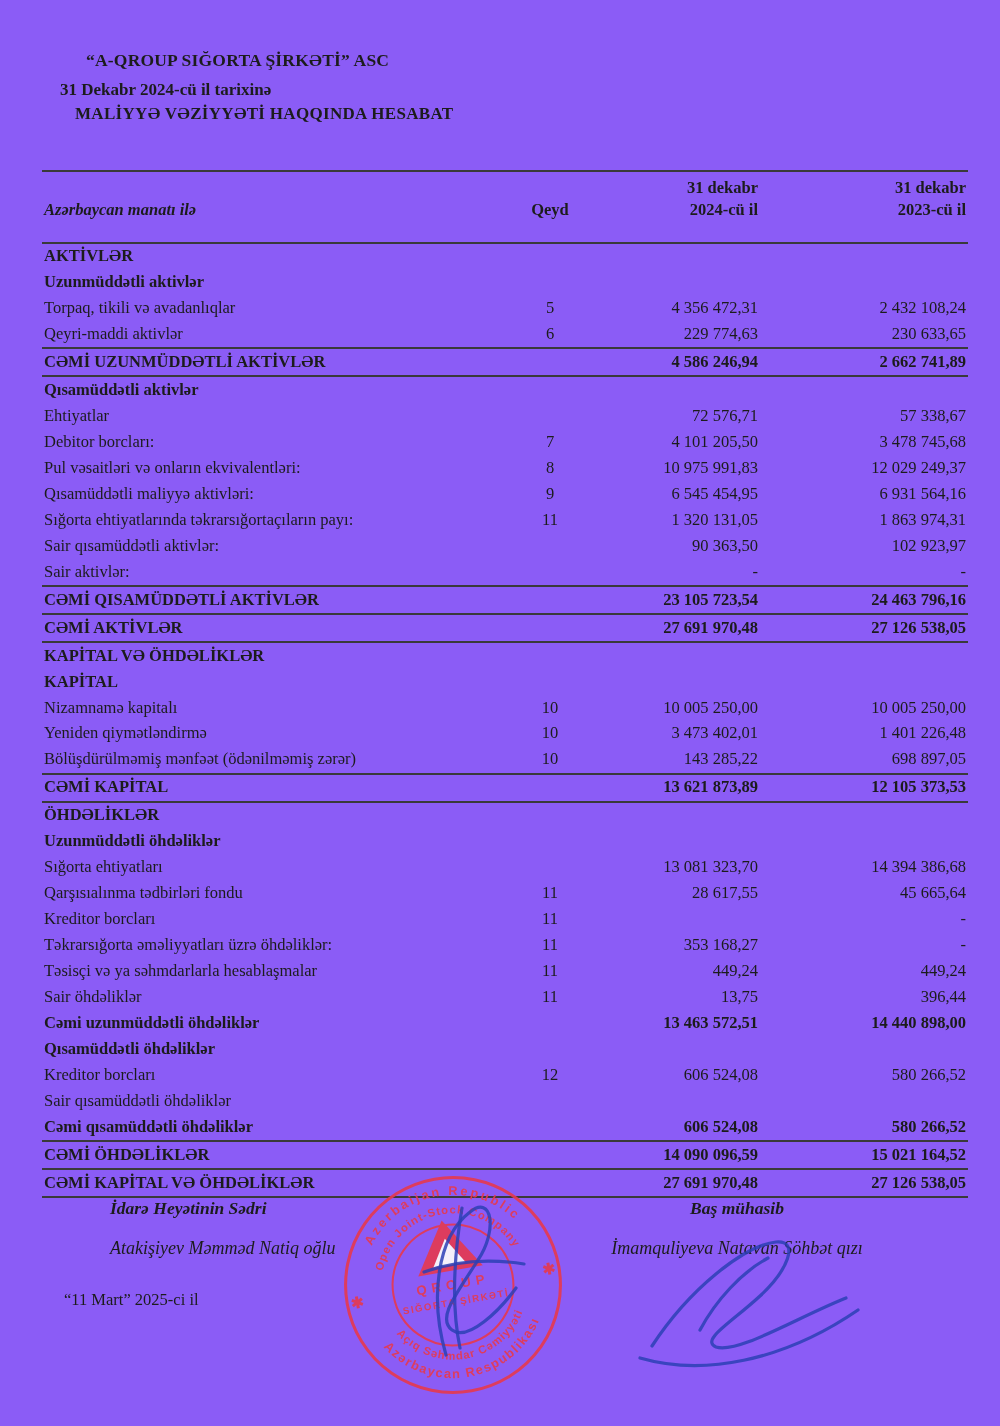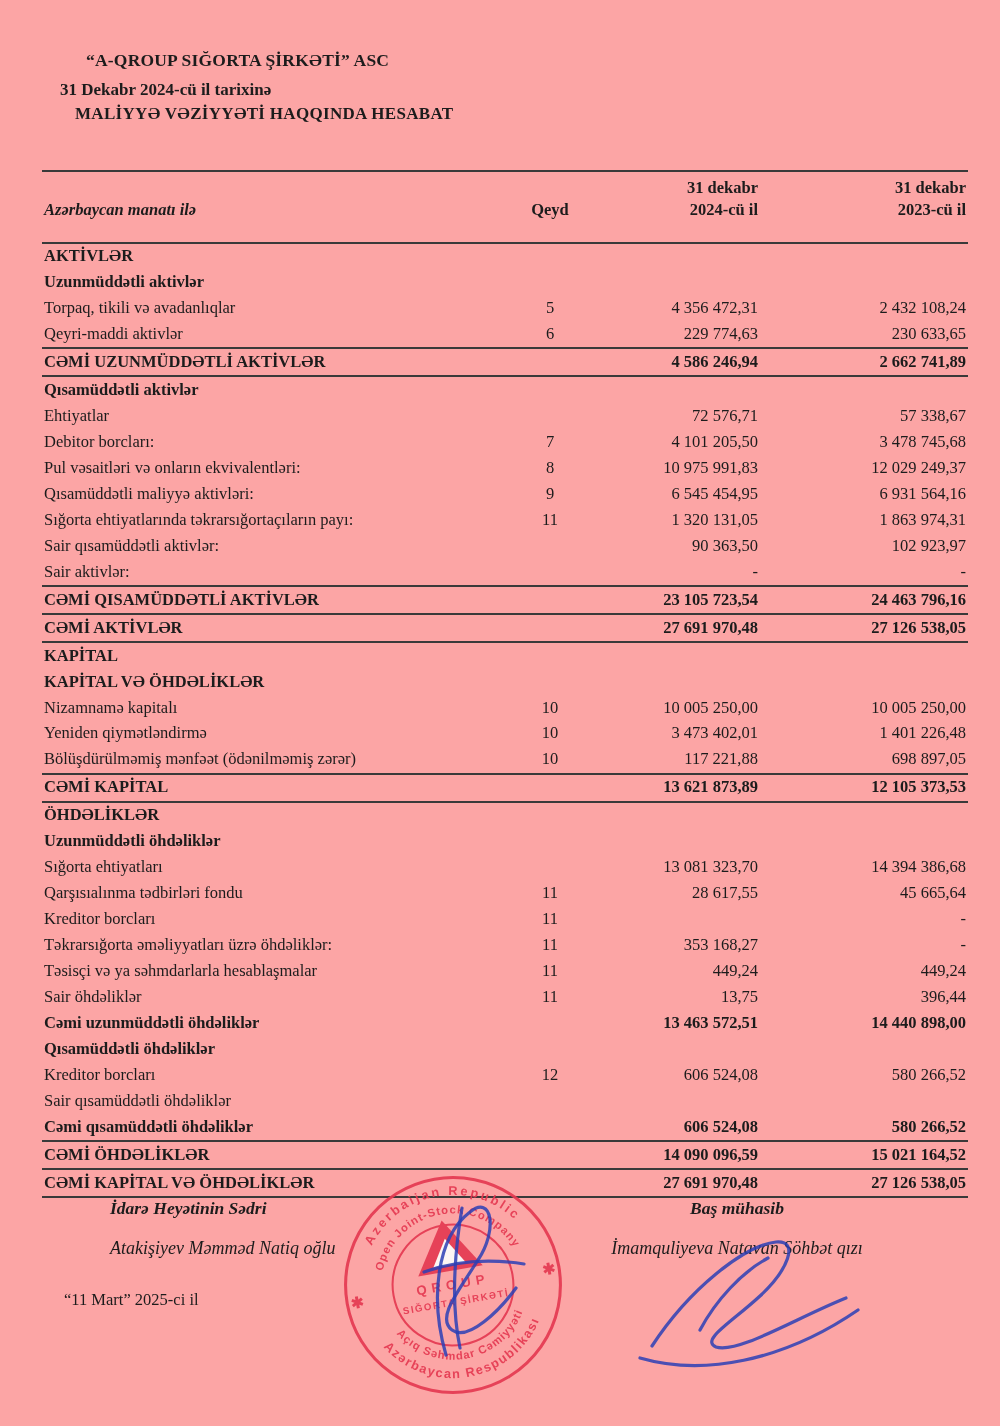--- a/index.html
+++ b/index.html
@@ -1,20 +1,20 @@
 <!DOCTYPE html>
 <html style="--stamp-red: #e53a52; --sig-blue: #2b3fb5;"><head>
 <meta charset="utf-8">
 <style>
   * { margin:0; padding:0; box-sizing:border-box; }
   html,body { background:#d9d9d9; }
   body { font-family:"Liberation Serif", serif; }
   .page {
     width:1000px; height:1426px; margin:0 auto; position:relative;
-    background:#fca5a5; color:#1c1c1c; overflow:hidden;
+    background:#8b5cf6; color:#1c1c1c; overflow:hidden;
   }
 
   
   .header { padding-top:50px; padding-left:60px; }
   .company { font-weight:bold; font-size:17.5px; margin-left:26px; letter-spacing:.2px; }
   .date-line { font-weight:bold; font-size:17px; margin-top:9px; }
   .report-title { font-weight:bold; font-size:17px; margin-left:15px; margin-top:4px; letter-spacing:.3px; }
 
   
   .fin-table {
@@ -177,47 +177,47 @@
           <td class="td-val">23 105 723,54</td>
           <td class="td-val">24 463 796,16</td>
         </tr>
         <tr class="row-total">
           <td class="td-label">CƏMİ AKTİVLƏR</td>
           <td class="td-note"></td>
           <td class="td-val">27 691 970,48</td>
           <td class="td-val">27 126 538,05</td>
         </tr>
         <tr class="row-section">
+          <td class="td-label">KAPİTAL VƏ ÖHDƏLİKLƏR</td>
+          <td class="td-note"></td>
+          <td class="td-val"></td>
+          <td class="td-val"></td>
+        </tr>
+        <tr class="row-section">
           <td class="td-label">KAPİTAL</td>
-          <td class="td-note"></td>
-          <td class="td-val"></td>
-          <td class="td-val"></td>
-        </tr>
-        <tr class="row-section">
-          <td class="td-label">KAPİTAL VƏ ÖHDƏLİKLƏR</td>
           <td class="td-note"></td>
           <td class="td-val"></td>
           <td class="td-val"></td>
         </tr>
         <tr class="row-item">
           <td class="td-label">Nizamnamə kapitalı</td>
           <td class="td-note">10</td>
           <td class="td-val">10 005 250,00</td>
           <td class="td-val">10 005 250,00</td>
         </tr>
         <tr class="row-item">
           <td class="td-label">Yeniden qiymətləndirmə</td>
           <td class="td-note">10</td>
           <td class="td-val">3 473 402,01</td>
           <td class="td-val">1 401 226,48</td>
         </tr>
         <tr class="row-item">
           <td class="td-label">Bölüşdürülməmiş mənfəət (ödənilməmiş zərər)</td>
           <td class="td-note">10</td>
-          <td class="td-val">117 221,88</td>
+          <td class="td-val">143 285,22</td>
           <td class="td-val">698 897,05</td>
         </tr>
         <tr class="row-total">
           <td class="td-label">CƏMİ KAPİTAL</td>
           <td class="td-note"></td>
           <td class="td-val">13 621 873,89</td>
           <td class="td-val">12 105 373,53</td>
         </tr>
         <tr class="row-section">
           <td class="td-label">ÖHDƏLİKLƏR</td>

